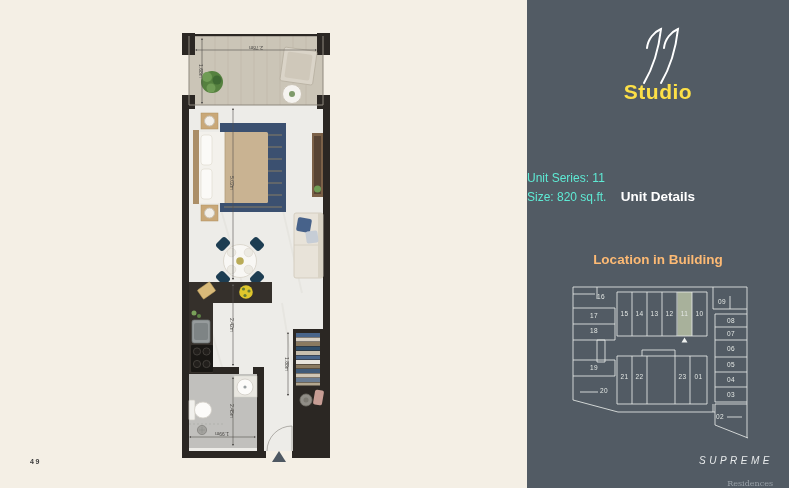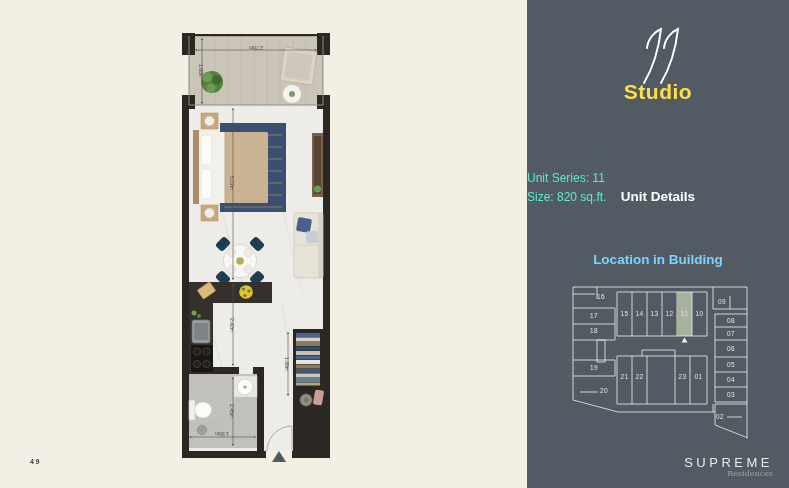--- a/index.html
+++ b/index.html
@@ -17,28 +17,28 @@
   .right-panel{position:absolute;left:527px;top:0;width:262px;height:488px;
                background:#525b64;color:#fff;}
   .series-svg{position:absolute;left:96px;top:26px;}
   .unit-title{position:absolute;top:80px;left:0;width:100%;text-align:center;
               font-size:21px;font-weight:800;letter-spacing:.5px;color:#fde047;}
   .details-heading{position:absolute;top:141px;left:0;width:100%;text-align:center;
               font-size:13.5px;font-weight:800;color:#ffffff;margin-top:48px;}
   .details-lines{position:absolute;top:169px;left:0;width:100%;text-align:left;
               font-size:12px;line-height:19px;color:#5eead4;font-weight:500;}
   .location-heading{position:absolute;top:252px;left:0;width:100%;text-align:center;
-              font-size:13.5px;font-weight:800;color:#7dd3fc;}
+              font-size:13.5px;font-weight:800;color:#fdba74;}
   .bldg-svg{position:absolute;left:43px;top:286px;}
   .blabel{font:6.5px "Liberation Sans",sans-serif;fill:#e3e7e4;text-anchor:middle;
           letter-spacing:.3px;}
   .logo{position:absolute;right:16px;top:456px;text-align:right;line-height:1;}
-  .logo-name{font-size:13px;letter-spacing:3.5px;color:#e8ebec;font-weight:500;}
+  .logo-name{font-size:10px;letter-spacing:3.5px;color:#e8ebec;font-weight:500;font-style:italic;}
   .logo-script{font-family:"DejaVu Serif",serif;font-size:8px;
-               color:#99a1a8;margin-top:1px;}
+               color:#99a1a8;margin-top:14px;}
 </style>
 </head>
 <body>
 
 <div class="canvas">
 
   <div class="page-num">49</div>
 
   <div class="plan-wrap">
     <svg width="148" height="425" viewBox="0 0 148 425">

